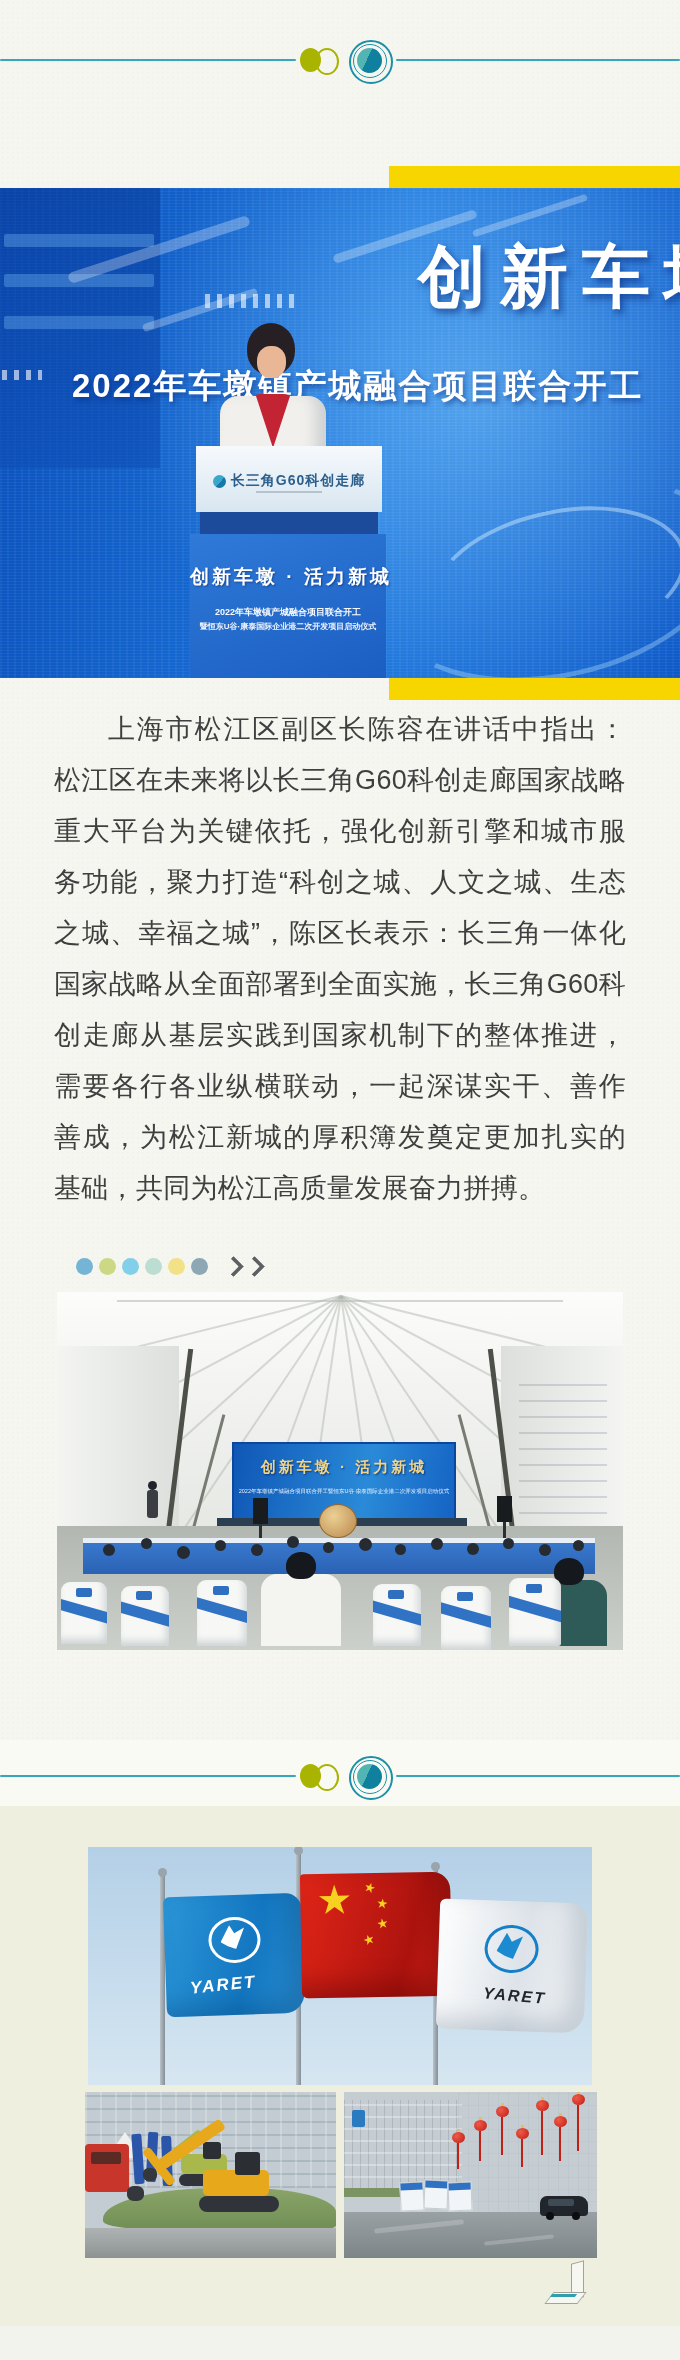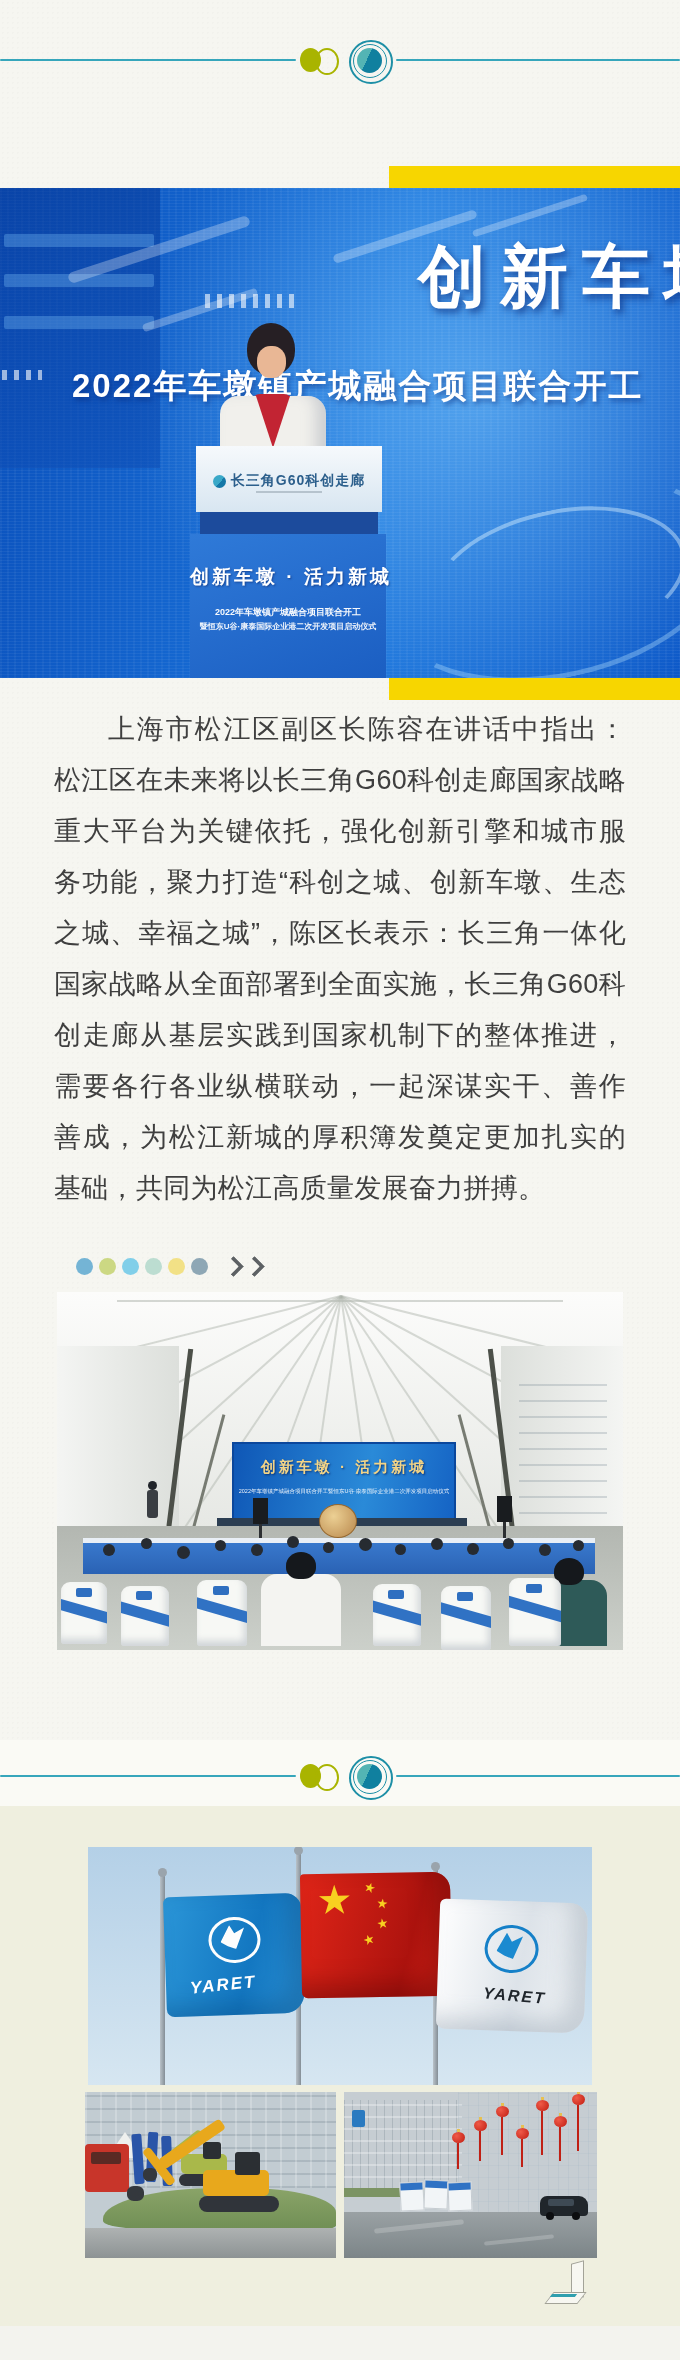--- a/index.html
+++ b/index.html
@@ -235,21 +235,21 @@
     <div class="abs pod-dark"></div>
     <div class="abs pod-face">
       <div class="pod-title">创新车墩 · 活力新城</div>
       <div class="pod-l2">2022年车墩镇产城融合项目联合开工</div>
       <div class="pod-l3">暨恒东U谷·康泰国际企业港二次开发项目启动仪式</div>
     </div>
   </div>
 
   <div class="abs ybar ybar2" style="background: rgb(247, 214, 0);"></div>
 
-  <div class="abs para">上海市松江区副区长陈容在讲话中指出：松江区在未来将以长三角G60科创走廊国家战略重大平台为关键依托，强化创新引擎和城市服务功能，聚力打造“科创之城、创新车墩、生态之城、幸福之城”，陈区长表示：长三角一体化国家战略从全面部署到全面实施，长三角G60科创走廊从基层实践到国家机制下的整体推进，需要各行各业纵横联动，一起深谋实干、善作善成，为松江新城的厚积簿发奠定更加扎实的基础，共同为松江高质量发展奋力拼搏。</div>
+  <div class="abs para">上海市松江区副区长陈容在讲话中指出：松江区在未来将以长三角G60科创走廊国家战略重大平台为关键依托，强化创新引擎和城市服务功能，聚力打造“科创之城、人文之城、生态之城、幸福之城”，陈区长表示：长三角一体化国家战略从全面部署到全面实施，长三角G60科创走廊从基层实践到国家机制下的整体推进，需要各行各业纵横联动，一起深谋实干、善作善成，为松江新城的厚积簿发奠定更加扎实的基础，共同为松江高质量发展奋力拼搏。</div>
 
   <div class="abs dots-wrap">
     <span style="display:flex;gap:6px;">
         <span class="dot" style="background: rgb(116, 180, 213);"></span>
         <span class="dot" style="background: rgb(204, 216, 131);"></span>
         <span class="dot" style="background: rgb(129, 207, 233);"></span>
         <span class="dot" style="background: rgb(188, 221, 209);"></span>
         <span class="dot" style="background: rgb(242, 225, 134);"></span>
         <span class="dot" style="background: rgb(142, 167, 181);"></span>
       </span>

